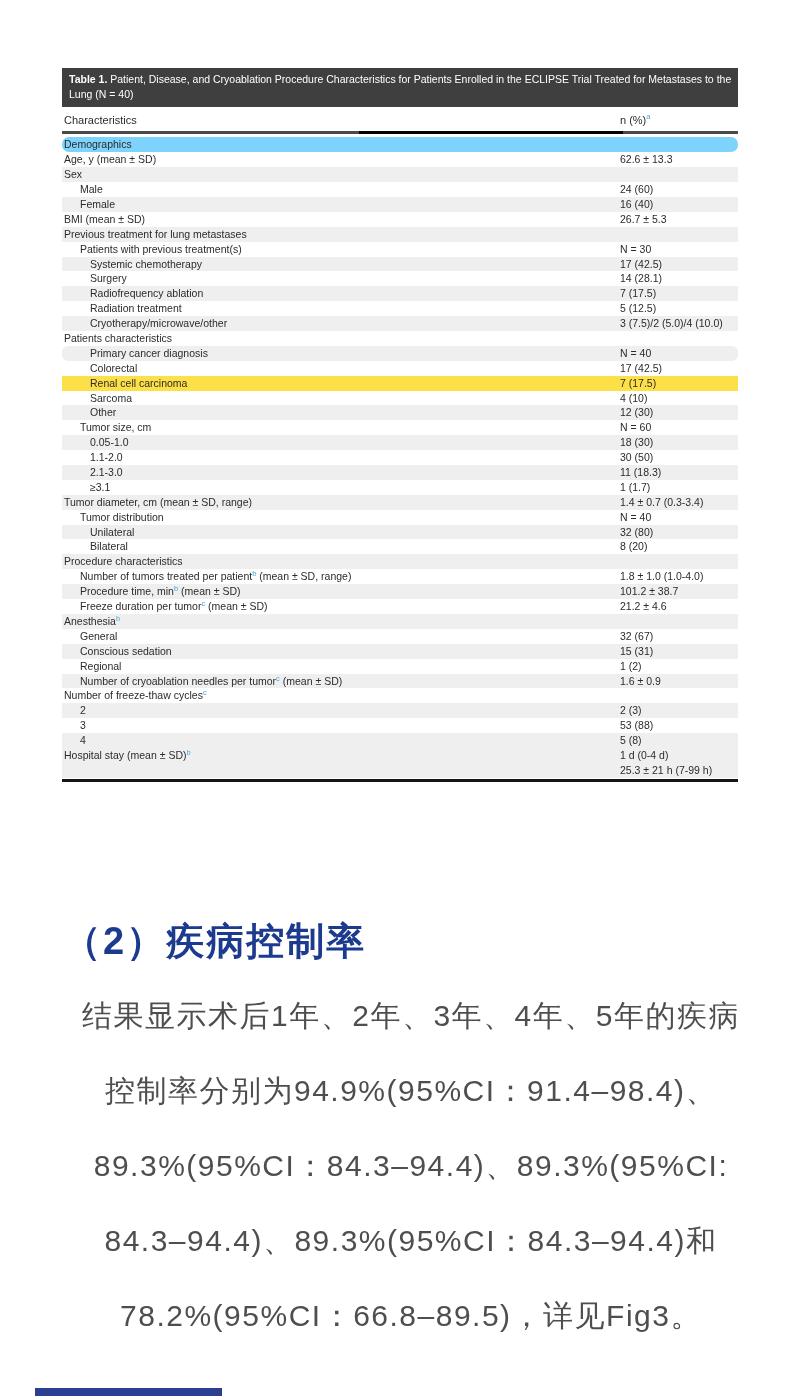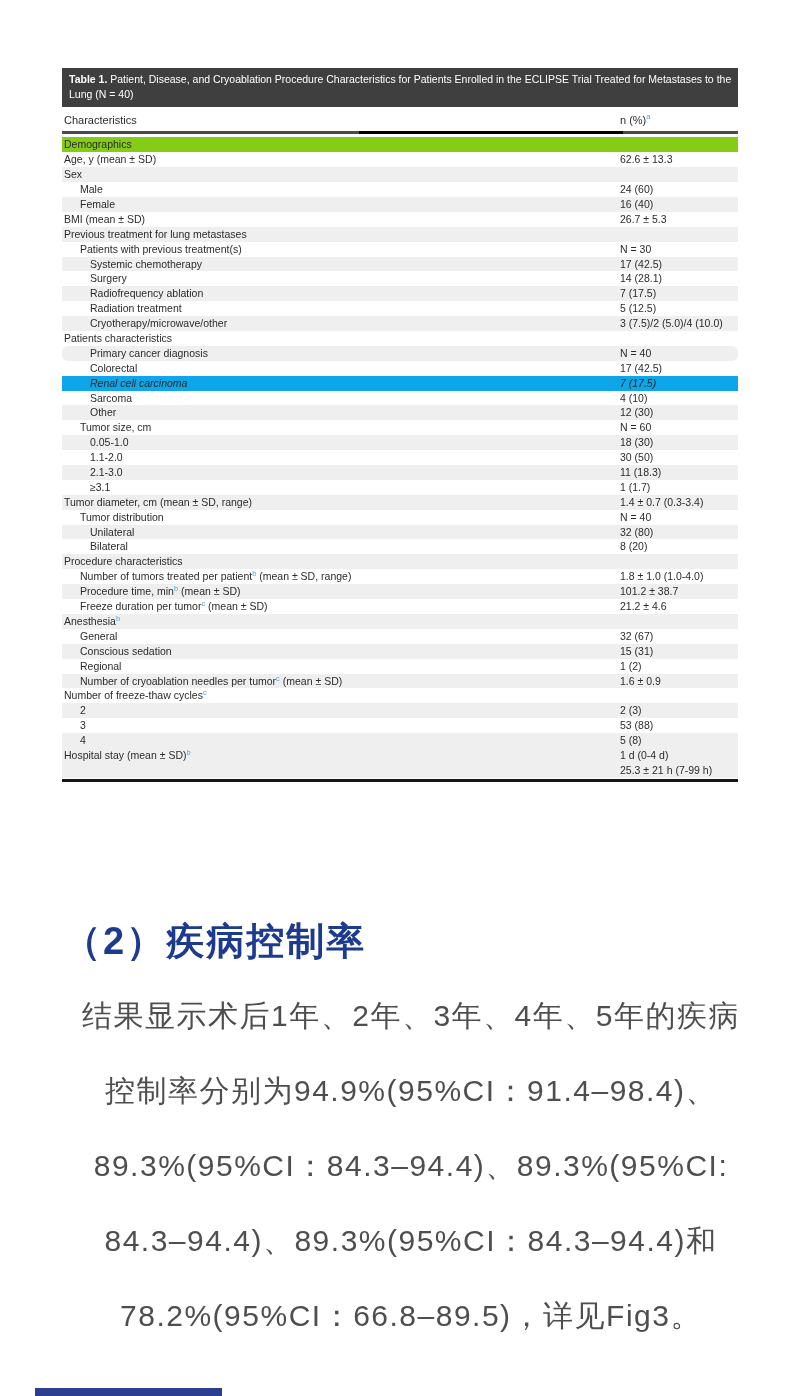--- a/index.html
+++ b/index.html
@@ -109,21 +109,21 @@
   <div class="table-wrap">
     <div class="table-titlebar" style="background: rgb(63, 63, 63); color: rgb(255, 255, 255);">
       <b>Table 1.</b><span> Patient, Disease, and Cryoablation Procedure Characteristics for Patients Enrolled in the ECLIPSE Trial Treated for Metastases to the Lung (N = 40)</span>
     </div>
     <div class="table-head">
       <span class="col-char">Characteristics</span>
       <span class="col-n"><span>n (%)</span><span class="hsup">a</span></span>
     </div>
     <div class="head-rule"></div>
     <div id="table-rows">
-        <div class="trow ind0 shaded" style="background: #84cc16;">
+        <div class="trow ind0 shaded" style="background: #7dd3fc; border-radius: 7px;">
           <span class="tlabel">Demographics</span>
         </div>
         <div class="trow ind0">
           <span class="tlabel">Age, y (mean ± SD)</span>
           <span class="tvalue">62.6 ± 13.3</span>
         </div>
         <div class="trow ind0 shaded" style="background: rgb(239, 239, 239);">
           <span class="tlabel">Sex</span>
         </div>
         <div class="trow ind1">
@@ -169,21 +169,21 @@
           <span class="tlabel">Patients characteristics</span>
         </div>
         <div class="trow ind2 shaded" style="background: rgb(239, 239, 239); border-radius: 6px;">
           <span class="tlabel">Primary cancer diagnosis</span>
           <span class="tvalue">N = 40</span>
         </div>
         <div class="trow ind2">
           <span class="tlabel">Colorectal</span>
           <span class="tvalue">17 (42.5)</span>
         </div>
-        <div class="trow ind2 shaded" style="background: #0ea5e9; font-style: italic;">
+        <div class="trow ind2 shaded" style="background: #fde047;">
           <span class="tlabel">Renal cell carcinoma</span>
           <span class="tvalue">7 (17.5)</span>
         </div>
         <div class="trow ind2">
           <span class="tlabel">Sarcoma</span>
           <span class="tvalue">4 (10)</span>
         </div>
         <div class="trow ind2 shaded" style="background: rgb(239, 239, 239);">
           <span class="tlabel">Other</span>
           <span class="tvalue">12 (30)</span>

